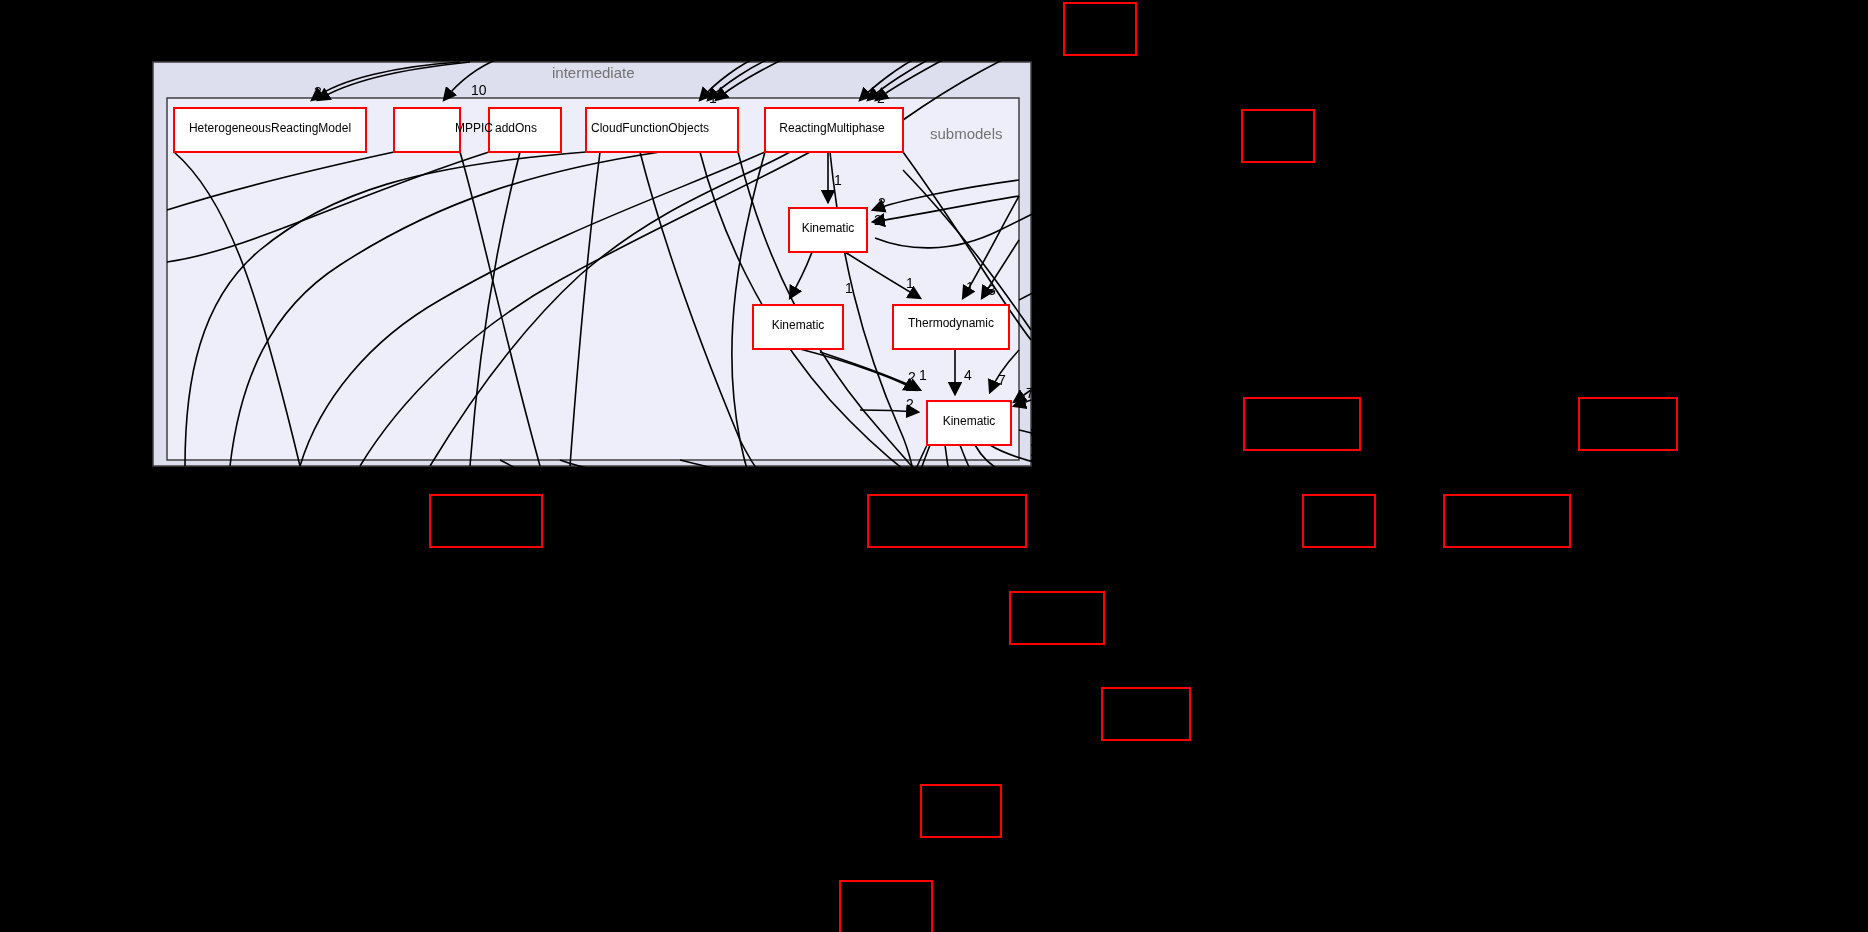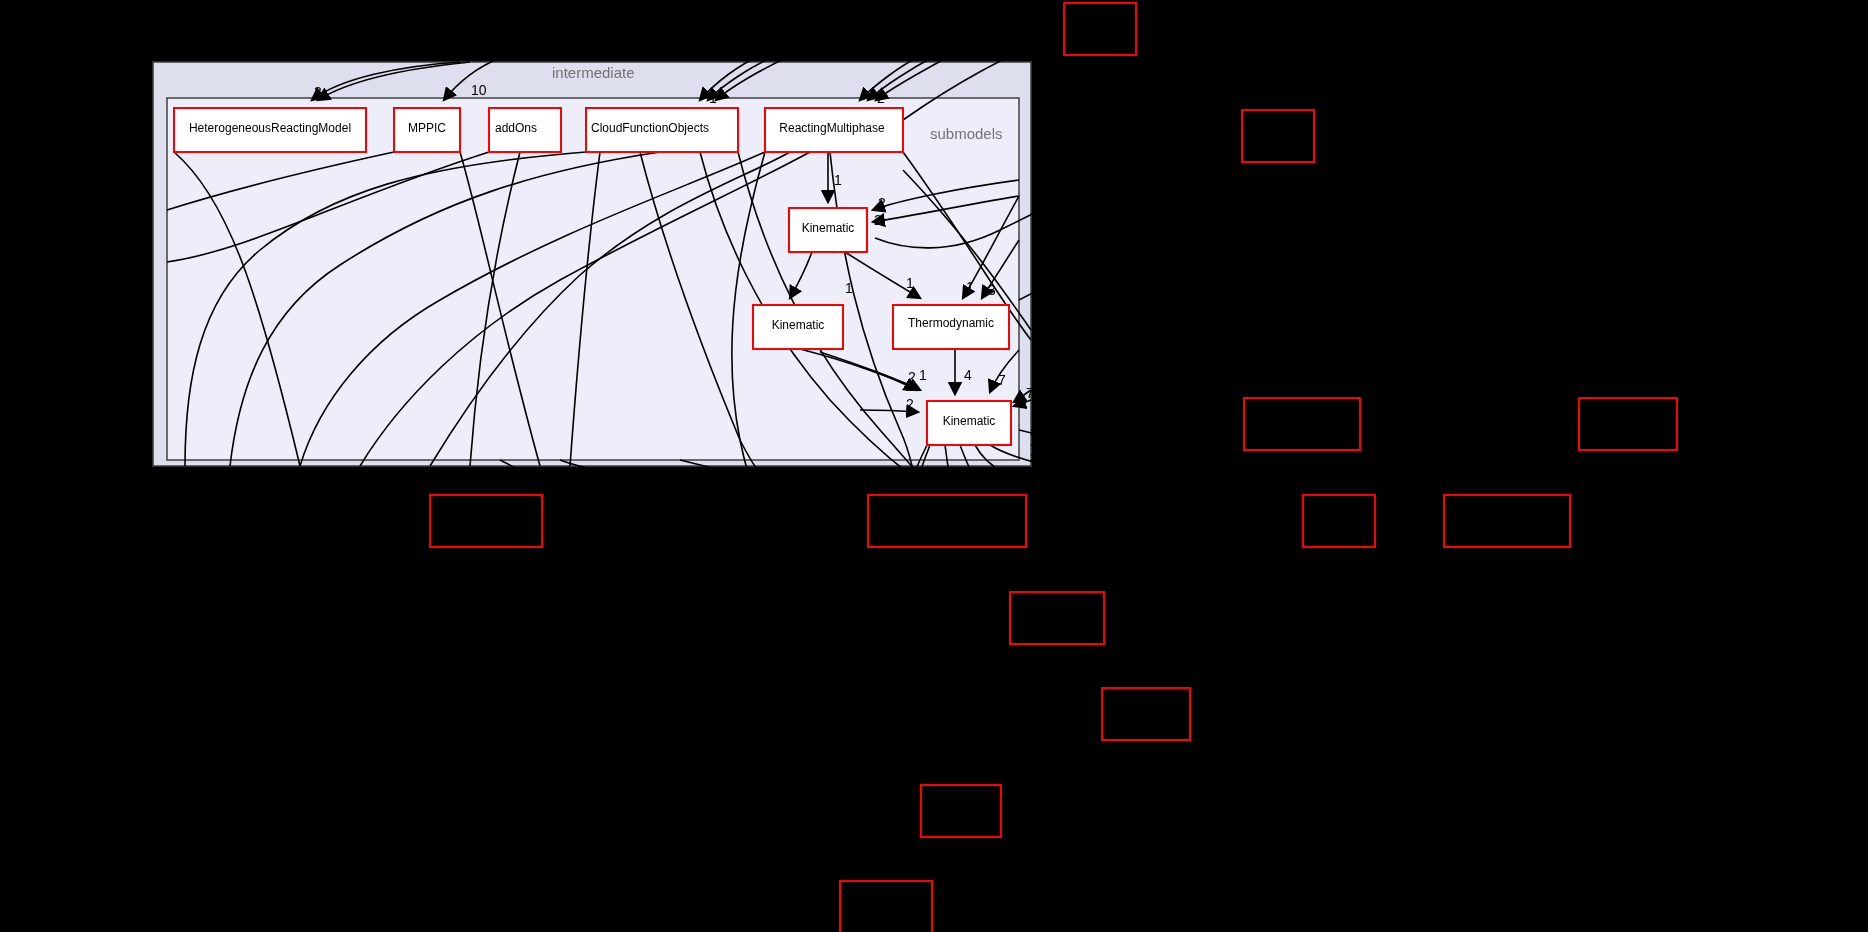--- a/index.html
+++ b/index.html
@@ -154,21 +154,21 @@
       <rect x="921" y="785" width="80" height="52" fill="none" stroke="#ff0000" stroke-width="2"></rect>
       <rect x="840" y="881" width="92" height="52" fill="none" stroke="#ff0000" stroke-width="2"></rect>
     </g>
   </svg>
 
   <div class="clusterlabel" style="left:552px;top:64px;">intermediate</div>
 
   <div class="clusterlabel" style="left:930px;top:125px;">submodels</div>
 
   <div class="nodelabel" style="left:174px;top:121px;width:192px;">HeterogeneousReactingModel</div>
-  <div class="nodelabel" style="left:394px;top:121px;width:66px;">MPPIC</div>
+  <div class="nodelabel" style="left:394px;top:121px;width:66px;padding-left:47px;">MPPIC</div>
   <div class="nodelabel" style="left:480px;top:121px;width:72px;">addOns</div>
   <div class="nodelabel" style="left:586px;top:121px;width:128px;">CloudFunctionObjects</div>
   <div class="nodelabel" style="left:765px;top:121px;width:134px;">ReactingMultiphase</div>
   <div class="nodelabel" style="left:789px;top:221px;width:78px;">Kinematic</div>
   <div class="nodelabel" style="left:753px;top:318px;width:90px;">Kinematic</div>
   <div class="nodelabel" style="left:893px;top:316px;width:116px;">Thermodynamic</div>
   <div class="nodelabel" style="left:927px;top:414px;width:84px;">Kinematic</div>
 
   <div class="edgelabel" style="left:314px;top:84px;">3</div>
   <div class="edgelabel" style="left:471px;top:82px;">10</div>

